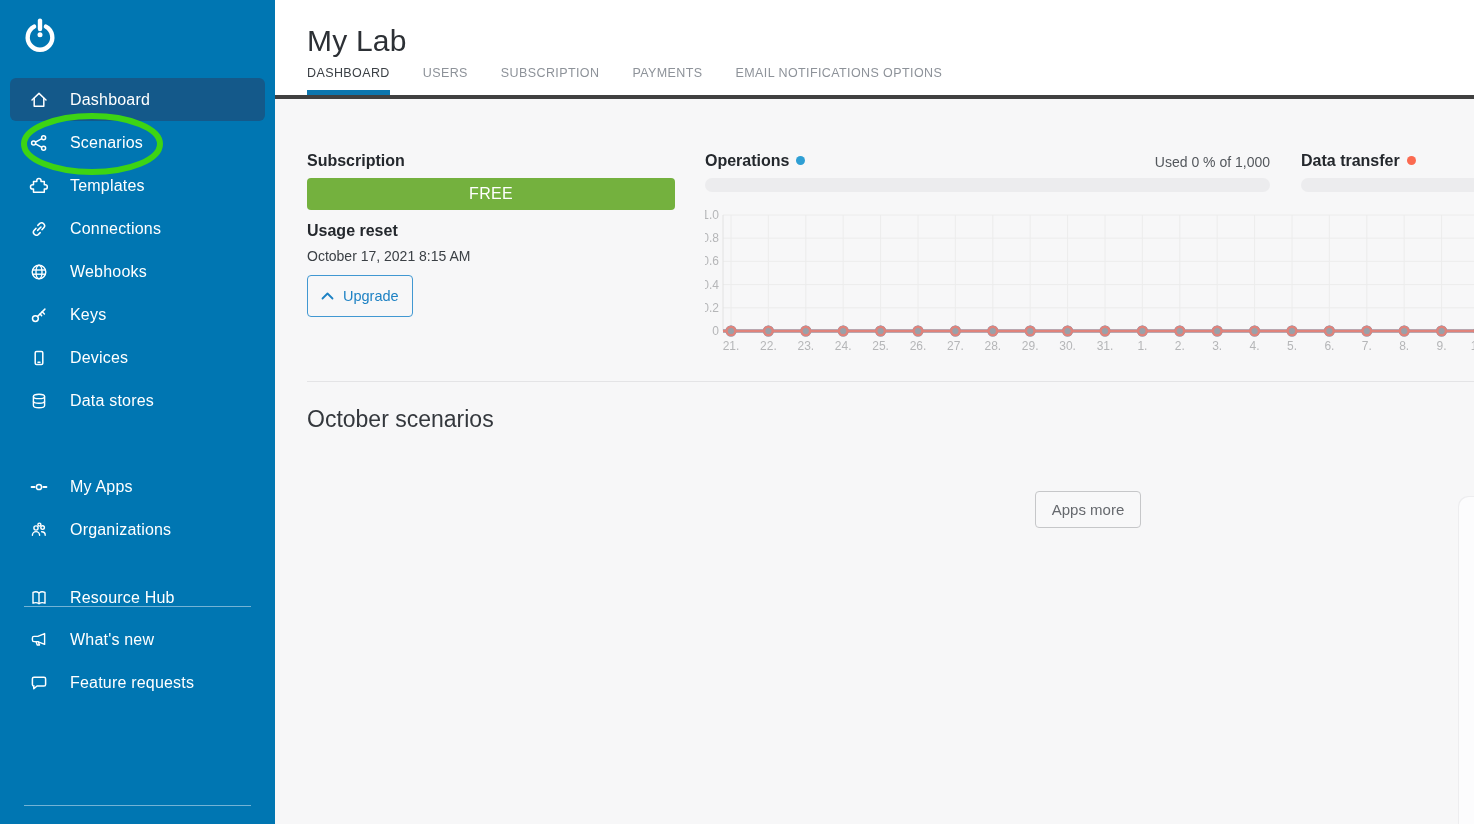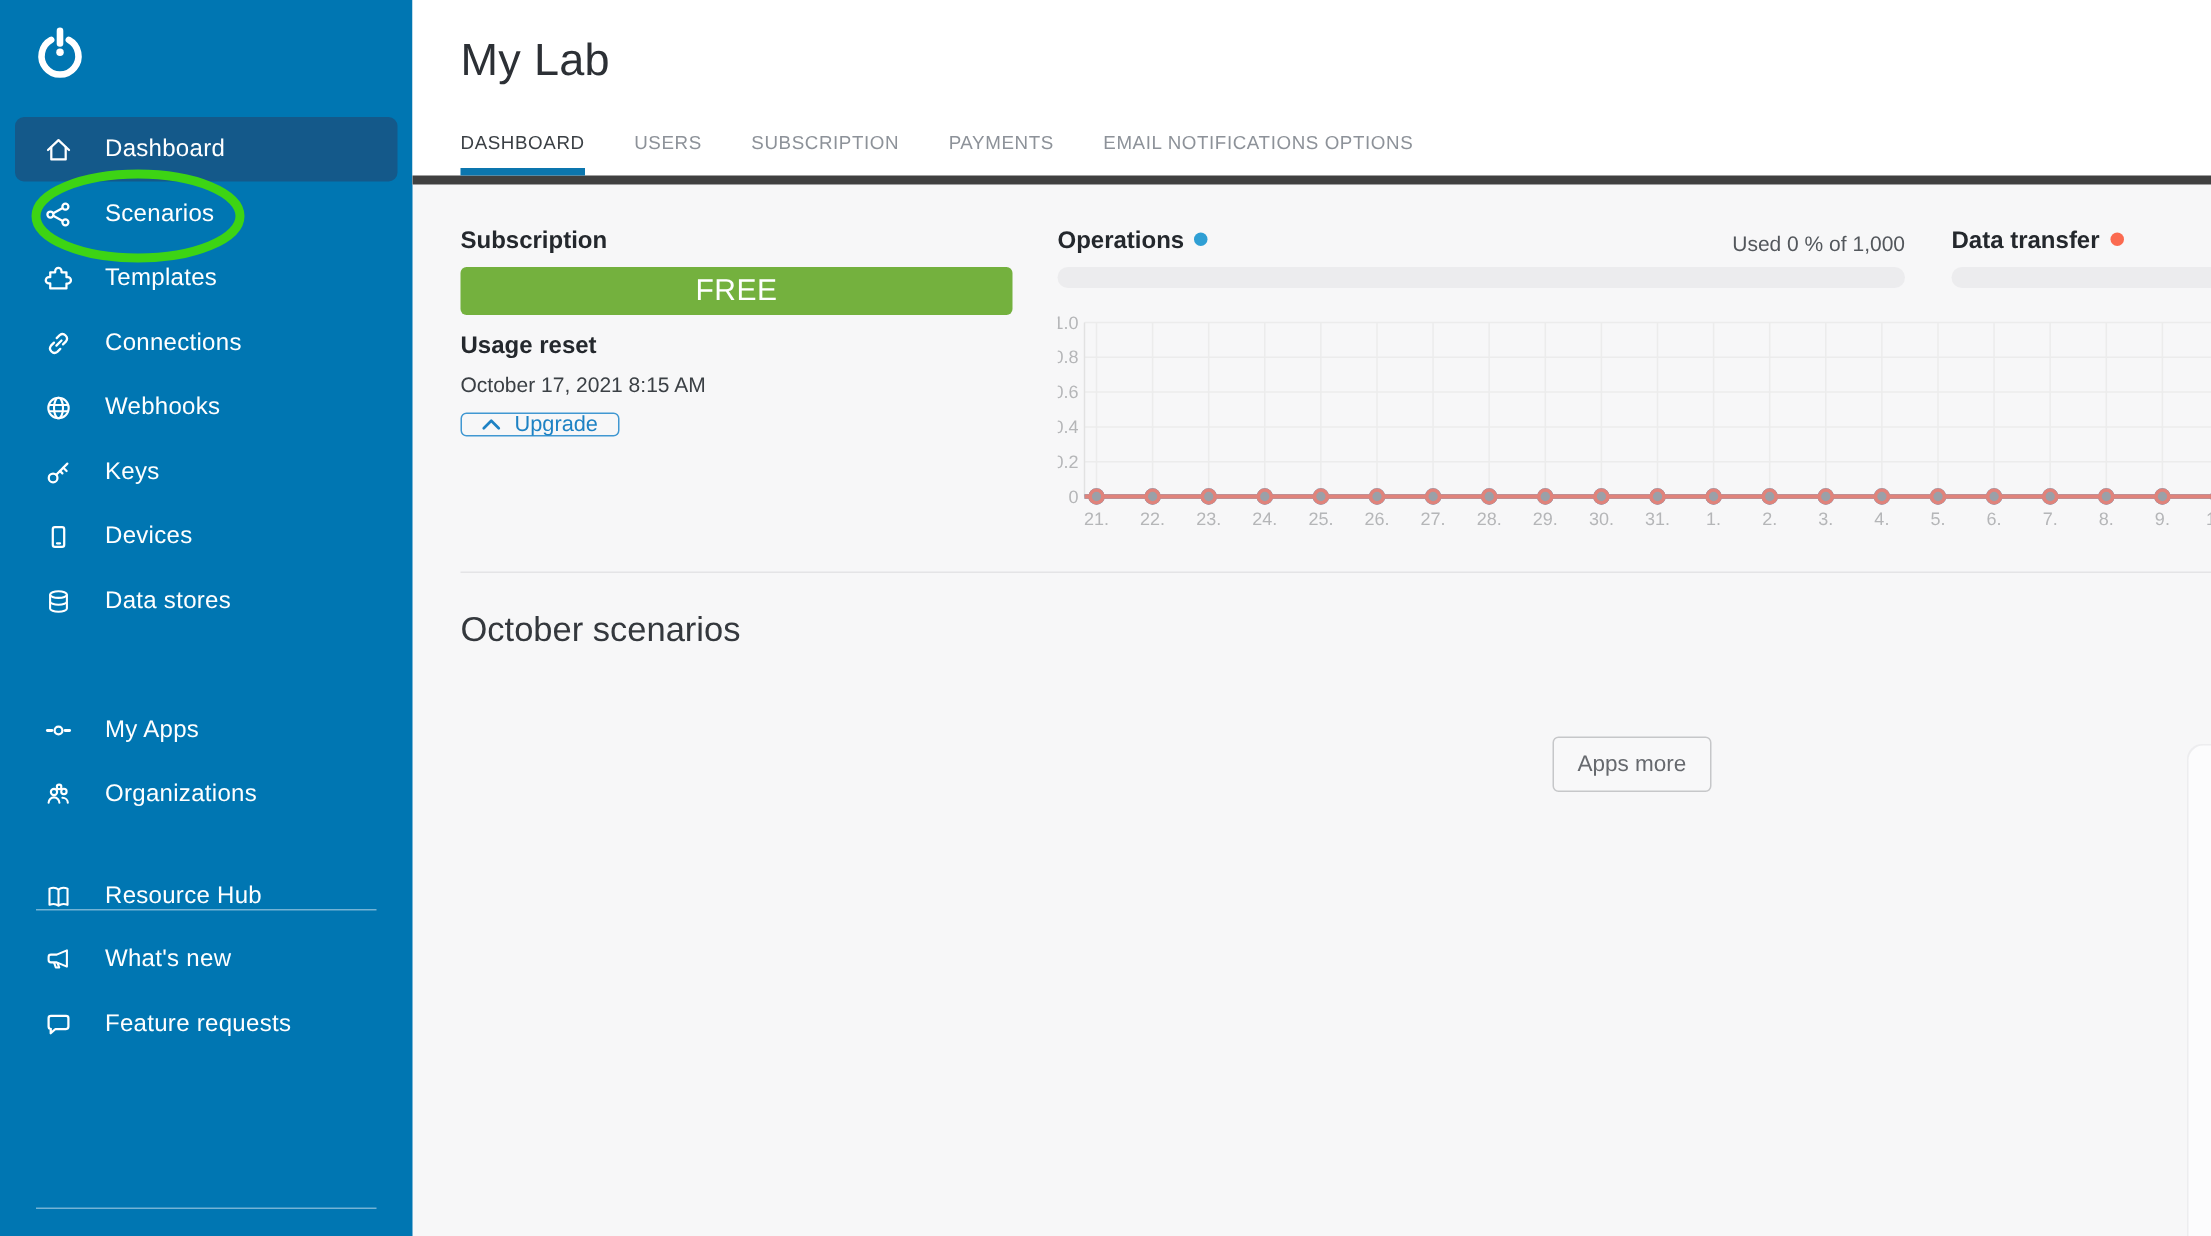--- a/index.html
+++ b/index.html
@@ -15,36 +15,36 @@
     position:absolute;left:10px;width:255px;height:43px;
     display:flex;align-items:center;color:#fff;border-radius:6px;cursor:pointer;
   }
   .nav-item.active{background:#14598a;}
   .nav-icon{width:20px;height:20px;margin-left:19px;flex:0 0 20px;display:flex;align-items:center;justify-content:center;}
   .nav-icon svg{display:block;}
   .nav-label{margin-left:21px;font-size:16px;letter-spacing:.2px;white-space:nowrap;}
   .side-divider{position:absolute;left:24px;width:227px;height:1px;background:rgba(255,255,255,.45);}
   .annotation{position:absolute;left:0;top:0;pointer-events:none;}
   
-  .header{position:absolute;left:275px;top:0;width:1199px;height:123px;background:#ffffff;border-bottom:6px solid #404040;box-sizing:border-box;}
+  .header{position:absolute;left:275px;top:0;width:1199px;height:99px;background:#ffffff;border-bottom:4px solid #404040;box-sizing:border-box;}
   .page-title{position:absolute;left:32px;top:24px;margin:0;font-size:30px;font-weight:300;color:#2c3035;letter-spacing:.2px;}
   .tabs{position:absolute;left:32px;bottom:0;display:flex;gap:33px;}
   .tab{position:relative;font-size:12.5px;letter-spacing:.4px;color:#8d9299;padding-bottom:15px;cursor:pointer;white-space:nowrap;}
   .tab.active{color:#3a3f44;}
   .tab.active::after{content:"";position:absolute;left:0;right:0;bottom:0;height:5px;background:#0c76ae;}
   
   .sec-heading{position:absolute;margin:0;font-size:16px;font-weight:700;color:#24282d;white-space:nowrap;}
   .legend-dot{display:inline-block;width:9px;height:9px;border-radius:50%;margin-left:7px;vertical-align:1px;}
   .plan-badge{
     position:absolute;left:307px;top:178px;width:368px;height:32px;border-radius:4px;
-    color:#fff;font-size:20px;display:flex;align-items:center;justify-content:center;letter-spacing:.3px;
+    color:#fff;font-size:16px;display:flex;align-items:center;justify-content:center;letter-spacing:.3px;
   }
   .date-text{position:absolute;left:307px;top:248px;font-size:14px;color:#3b4045;}
   .upgrade-btn{
-    position:absolute;left:307px;top:275px;height:16px;box-sizing:border-box;
+    position:absolute;left:307px;top:275px;height:42px;box-sizing:border-box;
     border:1px solid #4198d2;border-radius:4px;background:transparent;
     display:inline-flex;align-items:center;gap:9px;padding:0 13px;cursor:pointer;
     color:#1e82c4;font-size:14.5px;font-family:inherit;
   }
   .progress{position:absolute;top:178px;height:14px;border-radius:7px;background:#ececee;overflow:hidden;}
   .progress-fill{height:100%;border-radius:7px;background:#2f9fd4;}
   .used-text{position:absolute;right:204px;top:154px;font-size:14px;color:#53575c;white-space:nowrap;}
   .chart-wrap{position:absolute;left:705px;top:205px;width:769px;height:152px;overflow:hidden;}
   .chart-wrap svg text{font-family:"Liberation Sans",sans-serif;}
   .content-divider{position:absolute;left:307px;top:381px;width:1167px;height:1px;background:#e4e4e6;}

